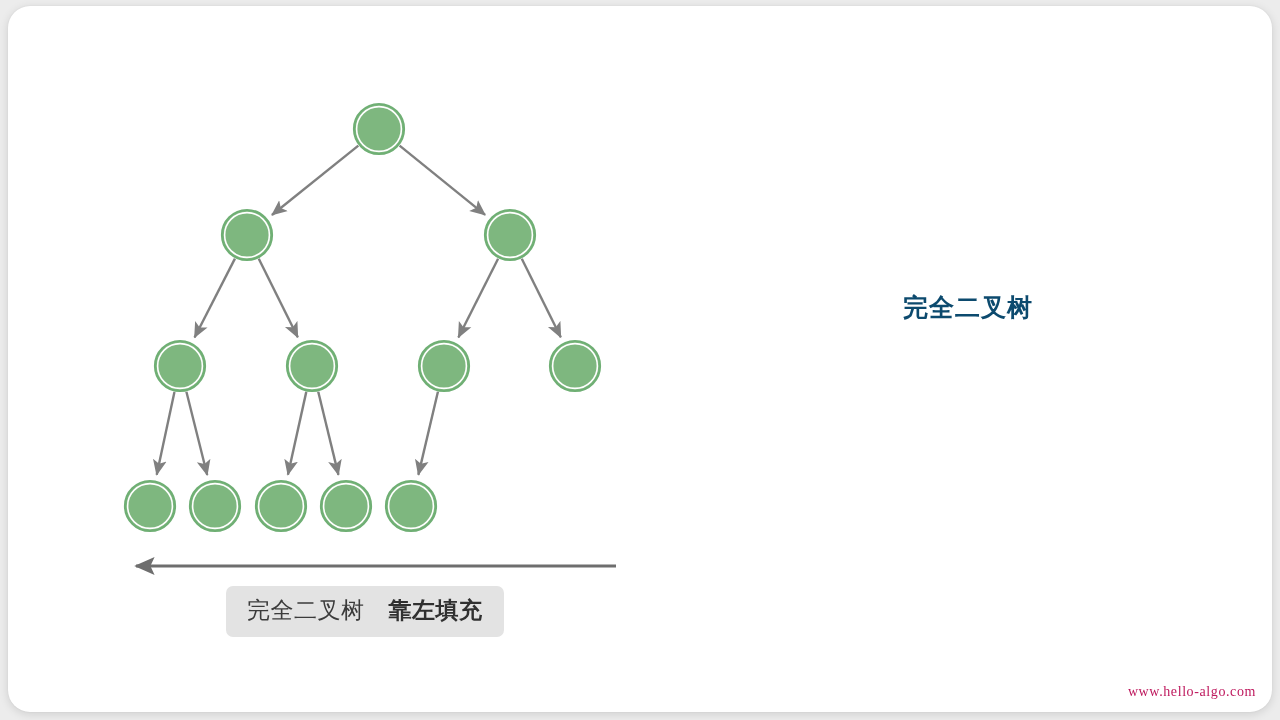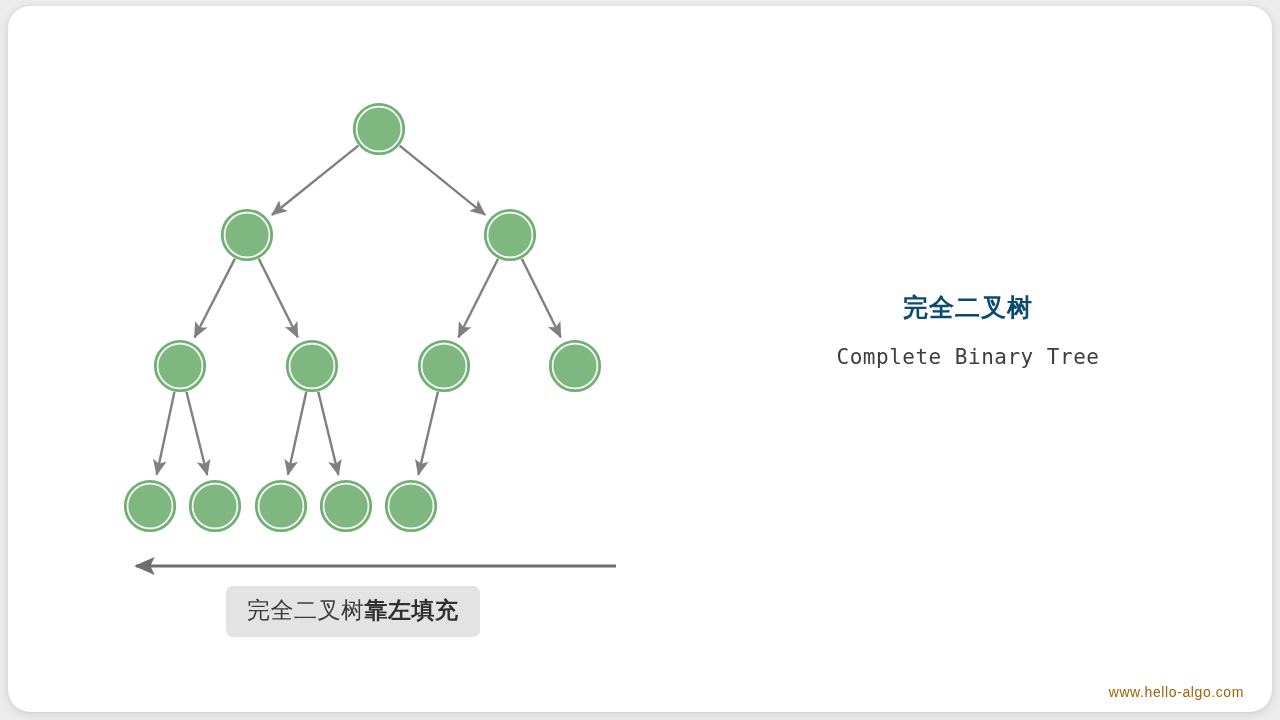--- a/index.html
+++ b/index.html
@@ -67,28 +67,29 @@
     padding: 9px 21px 11px 21px;
     font-family: "Liberation Sans", sans-serif;
     font-size: 23px;
     color: #3b3b3b;
     white-space: nowrap;
     letter-spacing: 0.5px;
   }
   .caption-badge b {
     font-weight: bold;
     color: #303030;
+    margin-left: 24px;
   }
   .watermark {
     position: absolute;
-    right: 36px;
+    right: 24px;
     bottom: 20px;
-    font-family: Liberation Sans, sans-serif;
+    font-family: Liberation Serif, serif;
     font-size: 14px;
-    color: #a16207;
+    color: #be185d;
     letter-spacing: 0.6px;
   }
 </style>
 </head>
 <body>
 
 <div id="stage">
 
   <div id="card"></div>
 
@@ -164,20 +165,19 @@
           <circle cx="411" cy="506" r="22.4" fill="#7eb77f" stroke="#ffffff" stroke-width="1.6"></circle>
         </g>
       </g>
     <g id="directionLayer">
         <line x1="616" y1="566" x2="136" y2="566" stroke="#6e6e6e" stroke-width="3" marker-end="url(#arrowHeadBig)"></line>
       </g>
   </svg>
 
   <div class="annotation-block">
     <div class="annot-title">完全二叉树</div>
-    <div class="annot-sub">Complete Binary Tree</div>
   </div>
 
   <div class="caption-badge"><span>完全二叉树</span><b>靠左填充</b></div>
 
   <div class="watermark">www.hello-algo.com</div>
 
 </div>
 
 </body></html>

